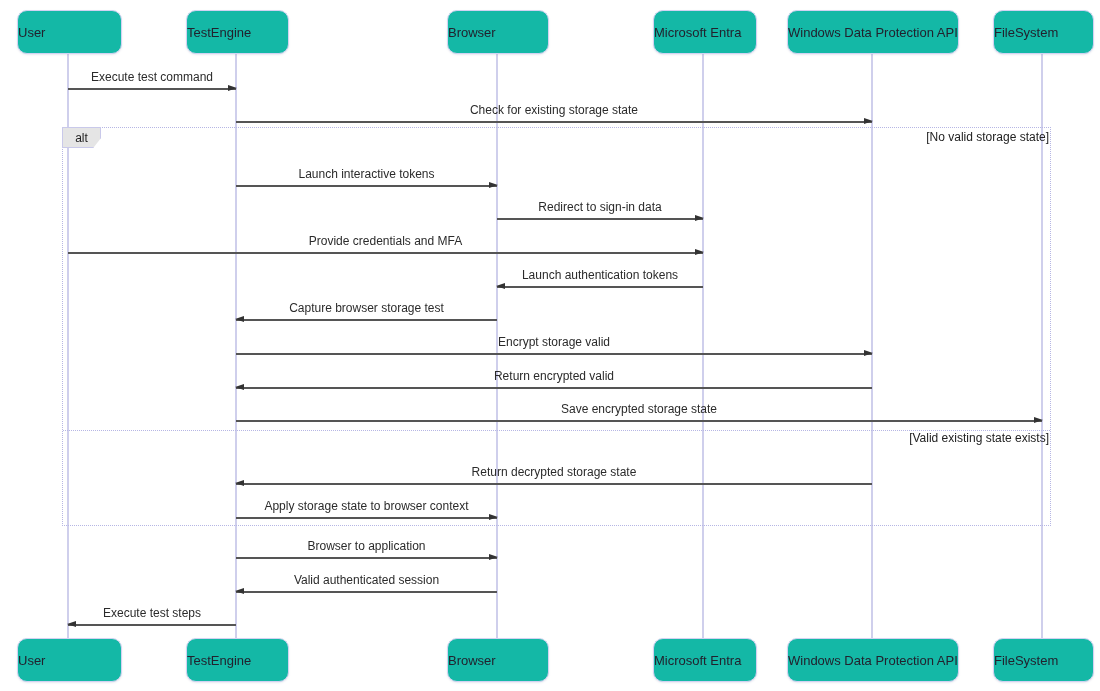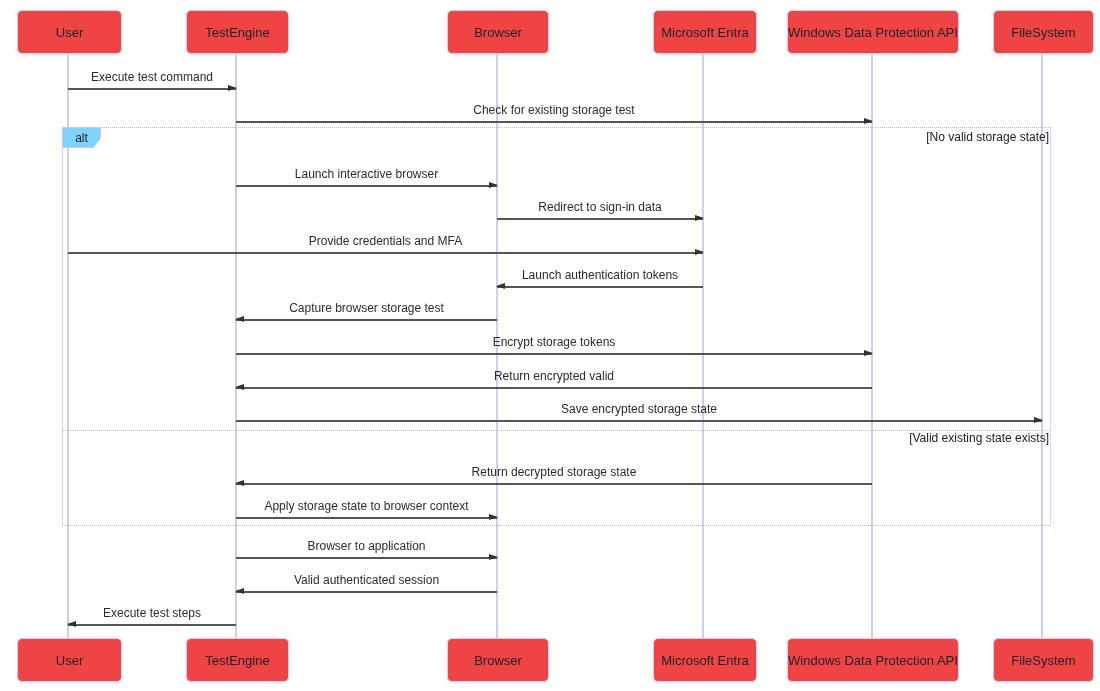--- a/index.html
+++ b/index.html
@@ -2,42 +2,42 @@
 <html><head>
 <meta charset="utf-8">
 <style>
   html,body{margin:0;padding:0;background:#ffffff;}
   .stage{
     position:relative;width:1100px;height:691px;background:#ffffff;
     font-family:"Liberation Sans",sans-serif;overflow:hidden;
   }
   .lifeline{position:absolute;top:54px;height:584px;width:2px;background:#cfcfec;}
   .actor{
-    position:absolute;height:42px;background:#ef4444;border:1px solid #d2d2f2;border-radius:5px;
-    display:flex;align-items:center;justify-content:center;
+    position:absolute;height:42px;background:#14b8a6;border:1px solid #d2d2f2;border-radius:10px;
+    display:flex;align-items:center;justify-content:flex-start;
     font-size:13px;color:#22222e;box-shadow:0 1px 2px rgba(130,130,170,0.18);
   }
   .msg{position:absolute;height:0;}
   .msg .line{position:absolute;left:0;right:0;top:0;height:1.5px;background:#555555;}
   .msg .lbl{
     position:absolute;left:-80px;right:-80px;top:-18px;text-align:center;
     font-size:12px;color:#2b2b2b;white-space:nowrap;
   }
   .head-r{
     position:absolute;right:-1px;top:-2.6px;width:0;height:0;
     border-left:9px solid #333333;border-top:3.6px solid transparent;border-bottom:3.6px solid transparent;
   }
   .head-l{
     position:absolute;left:-1px;top:-2.6px;width:0;height:0;
     border-right:9px solid #333333;border-top:3.6px solid transparent;border-bottom:3.6px solid transparent;
   }
   .altframe{position:absolute;left:62px;top:127px;width:987px;height:397px;border:1px dotted #b6b6e4;}
   .alt-divider{position:absolute;left:0;right:0;top:302px;border-top:1px dotted #b6b6e4;height:0;}
   .alt-tag{
-    position:absolute;left:-1px;top:-1px;width:37px;height:19px;background:#7dd3fc;
+    position:absolute;left:-1px;top:-1px;width:37px;height:19px;background:#e5e5e5;
     border:1px solid #c9c9ea;display:flex;align-items:center;justify-content:center;
     font-size:12px;color:#222222;
     clip-path:polygon(0 0,100% 0,100% 52%,80% 100%,0 100%);
   }
   .branch-lbl{
     position:absolute;left:62px;width:987px;text-align:right;
     font-size:12px;color:#222222;white-space:nowrap;
   }
 </style>
 </head>
@@ -98,26 +98,26 @@
     </div>
 
   <div class="msg" style="left:68px;width:168px;top:88px;">
     <div class="line"></div>
       <div class="head-r"></div>
     <div class="lbl">Execute test command</div>
   </div>
   <div class="msg" style="left:236px;width:636px;top:121px;">
     <div class="line"></div>
       <div class="head-r"></div>
-    <div class="lbl">Check for existing storage test</div>
+    <div class="lbl">Check for existing storage state</div>
   </div>
   <div class="msg" style="left:236px;width:261px;top:185px;">
     <div class="line"></div>
       <div class="head-r"></div>
-    <div class="lbl">Launch interactive browser</div>
+    <div class="lbl">Launch interactive tokens</div>
   </div>
   <div class="msg" style="left:497px;width:206px;top:218px;">
     <div class="line"></div>
       <div class="head-r"></div>
     <div class="lbl">Redirect to sign-in data</div>
   </div>
   <div class="msg" style="left:68px;width:635px;top:252px;">
     <div class="line"></div>
       <div class="head-r"></div>
     <div class="lbl">Provide credentials and MFA</div>
@@ -128,21 +128,21 @@
     <div class="lbl">Launch authentication tokens</div>
   </div>
   <div class="msg" style="left:236px;width:261px;top:319px;">
     <div class="line"></div>
       <div class="head-l"></div>
     <div class="lbl">Capture browser storage test</div>
   </div>
   <div class="msg" style="left:236px;width:636px;top:353px;">
     <div class="line"></div>
       <div class="head-r"></div>
-    <div class="lbl">Encrypt storage tokens</div>
+    <div class="lbl">Encrypt storage valid</div>
   </div>
   <div class="msg" style="left:236px;width:636px;top:387px;">
     <div class="line"></div>
       <div class="head-l"></div>
     <div class="lbl">Return encrypted valid</div>
   </div>
   <div class="msg" style="left:236px;width:806px;top:420px;">
     <div class="line"></div>
       <div class="head-r"></div>
     <div class="lbl">Save encrypted storage state</div>

